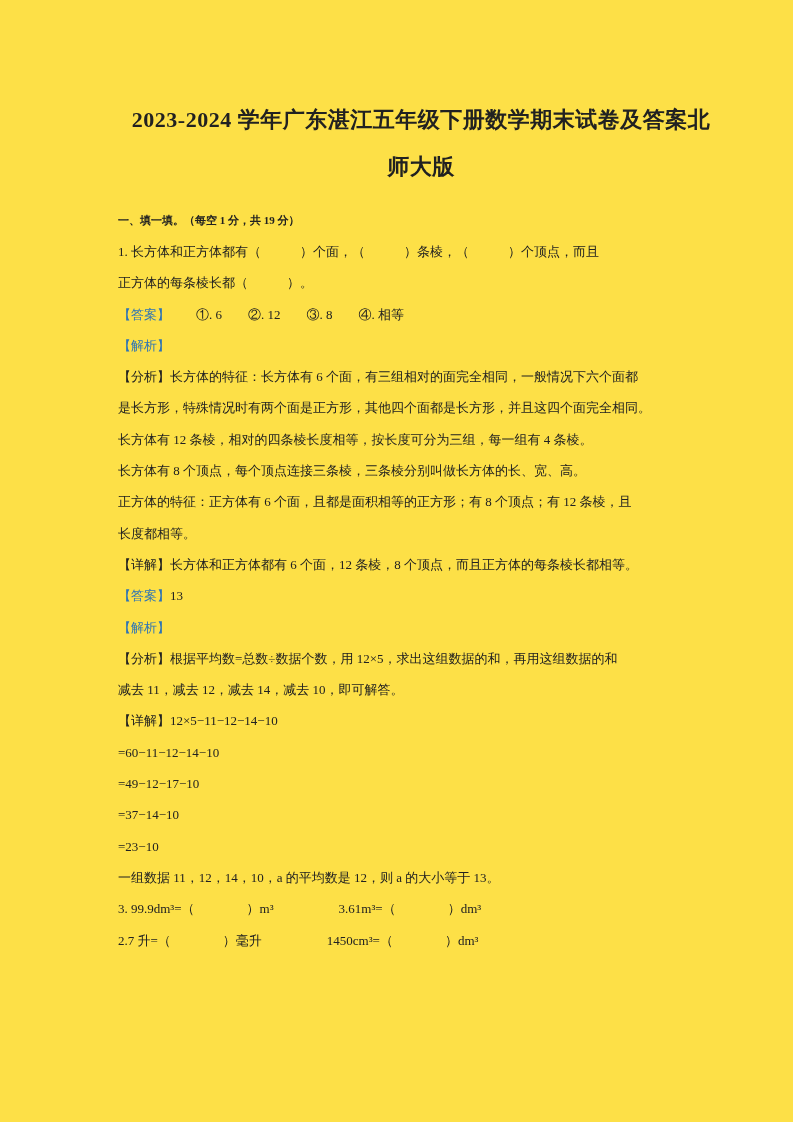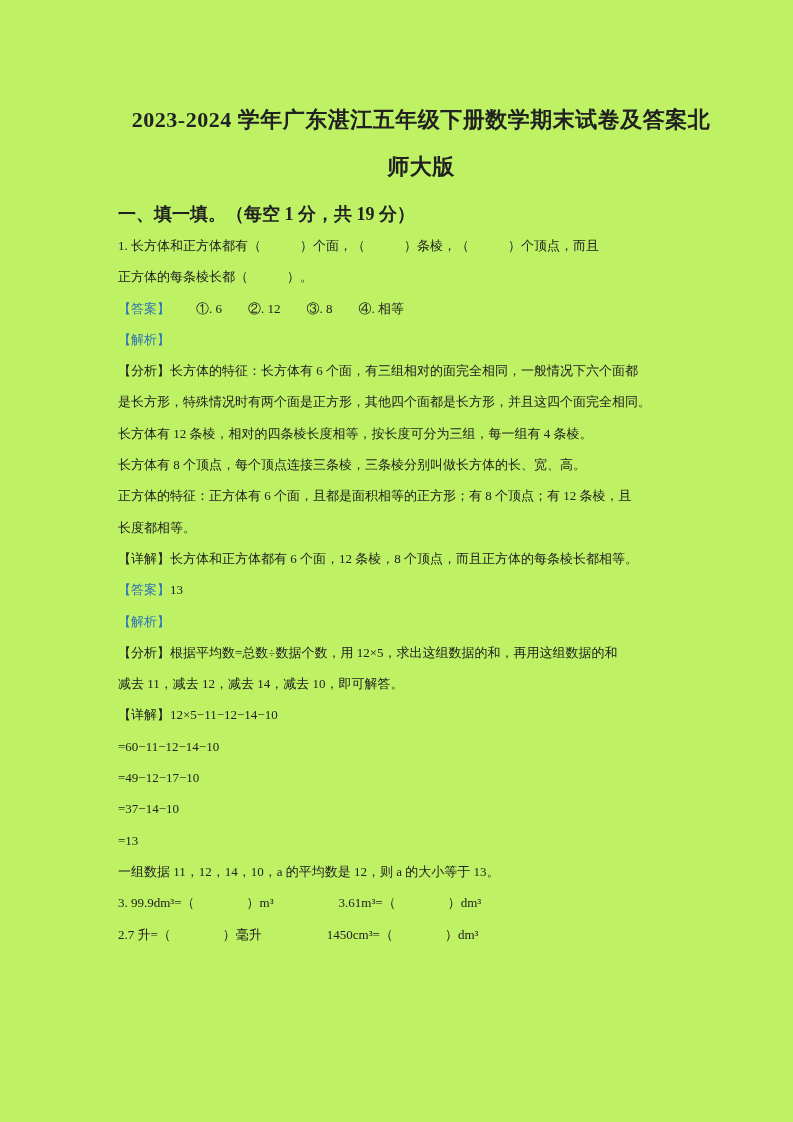--- a/index.html
+++ b/index.html
@@ -1,41 +1,41 @@
 <!DOCTYPE html>
 <html><head>
 <meta charset="utf-8">
 <style>
   html,body{margin:0;padding:0;background:#e8e8e8;}
   .page{
     position:relative;
     width:793px;height:1122px;
     margin:0 auto;
-    background:#bef264;
+    background:#fde047;
     font-family:"Liberation Serif","DejaVu Serif",serif;
     color:#212121;
     overflow:hidden;
   }
   .doc{
     position:absolute;
     left:118px;top:0;
     width:606px;
   }
   .title{
     margin-top:96px;
     text-align:center;
     font-weight:700;
     font-size:22px;
     line-height:47px;
     letter-spacing:0.5px;
   }
   .heading{
-    margin-top:9px;
+    margin-top:15px;
     font-weight:700;
-    font-size:18px;
+    font-size:11px;
     line-height:31px;
     white-space:pre;
   }
   .line{
     font-size:13px;
     line-height:31.3px;
     height:31.3px;
     white-space:pre;
   }
   .blue{color:#2e74b5;}
@@ -63,19 +63,19 @@
         <div class="line"><span>长度都相等。</span></div>
         <div class="line"><span>【详解】长方体和正方体都有 6 个面，12 条棱，8 个顶点，而且正方体的每条棱长都相等。</span></div>
         <div class="line"><span class="blue">【答案】</span><span>13</span></div>
         <div class="line"><span class="blue">【解析】</span><span></span></div>
         <div class="line"><span>【分析】根据平均数=总数÷数据个数，用 12×5，求出这组数据的和，再用这组数据的和</span></div>
         <div class="line"><span>减去 11，减去 12，减去 14，减去 10，即可解答。</span></div>
         <div class="line"><span>【详解】12×5−11−12−14−10</span></div>
         <div class="line"><span>=60−11−12−14−10</span></div>
         <div class="line"><span>=49−12−17−10</span></div>
         <div class="line"><span>=37−14−10</span></div>
-        <div class="line"><span>=13</span></div>
+        <div class="line"><span>=23−10</span></div>
         <div class="line"><span>一组数据 11，12，14，10，a 的平均数是 12，则 a 的大小等于 13。</span></div>
         <div class="line"><span>3. 99.9dm³=（　　　　）m³　　　　　3.61m³=（　　　　）dm³</span></div>
         <div class="line"><span>2.7 升=（　　　　）毫升　　　　　1450cm³=（　　　　）dm³</span></div>
       </div>
   </div>
 </div>
 
 </body></html>

